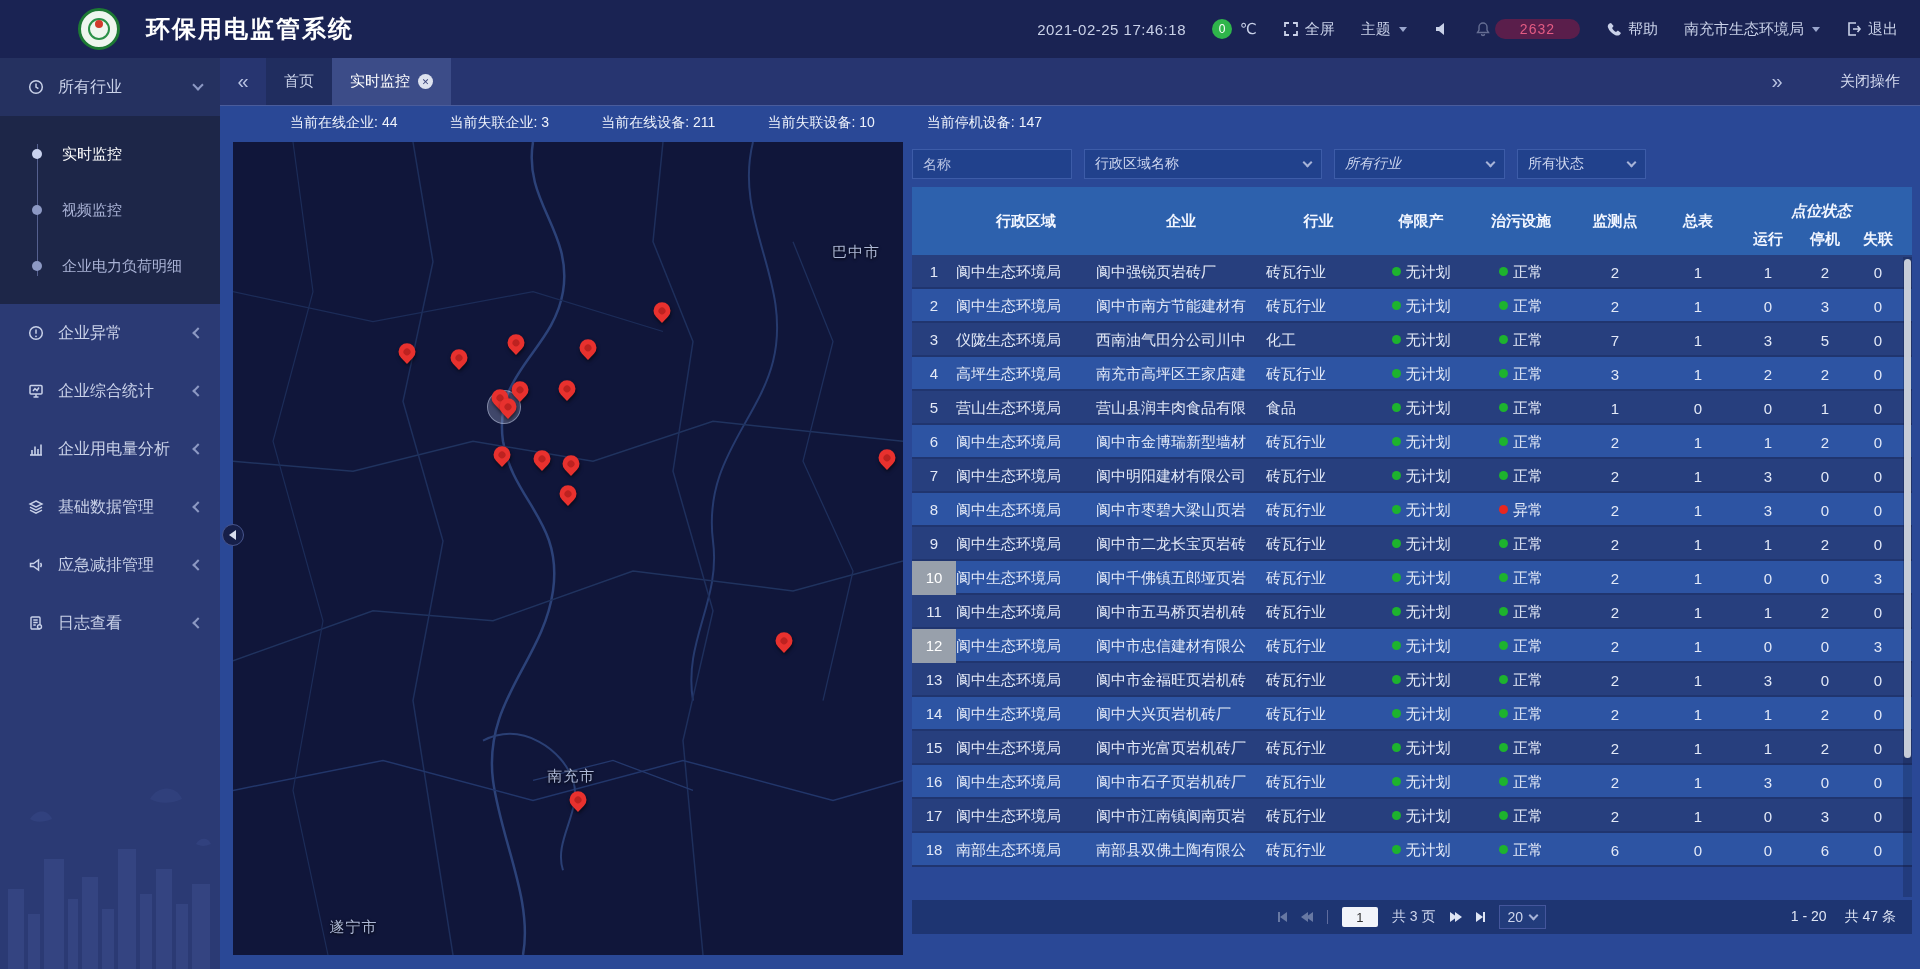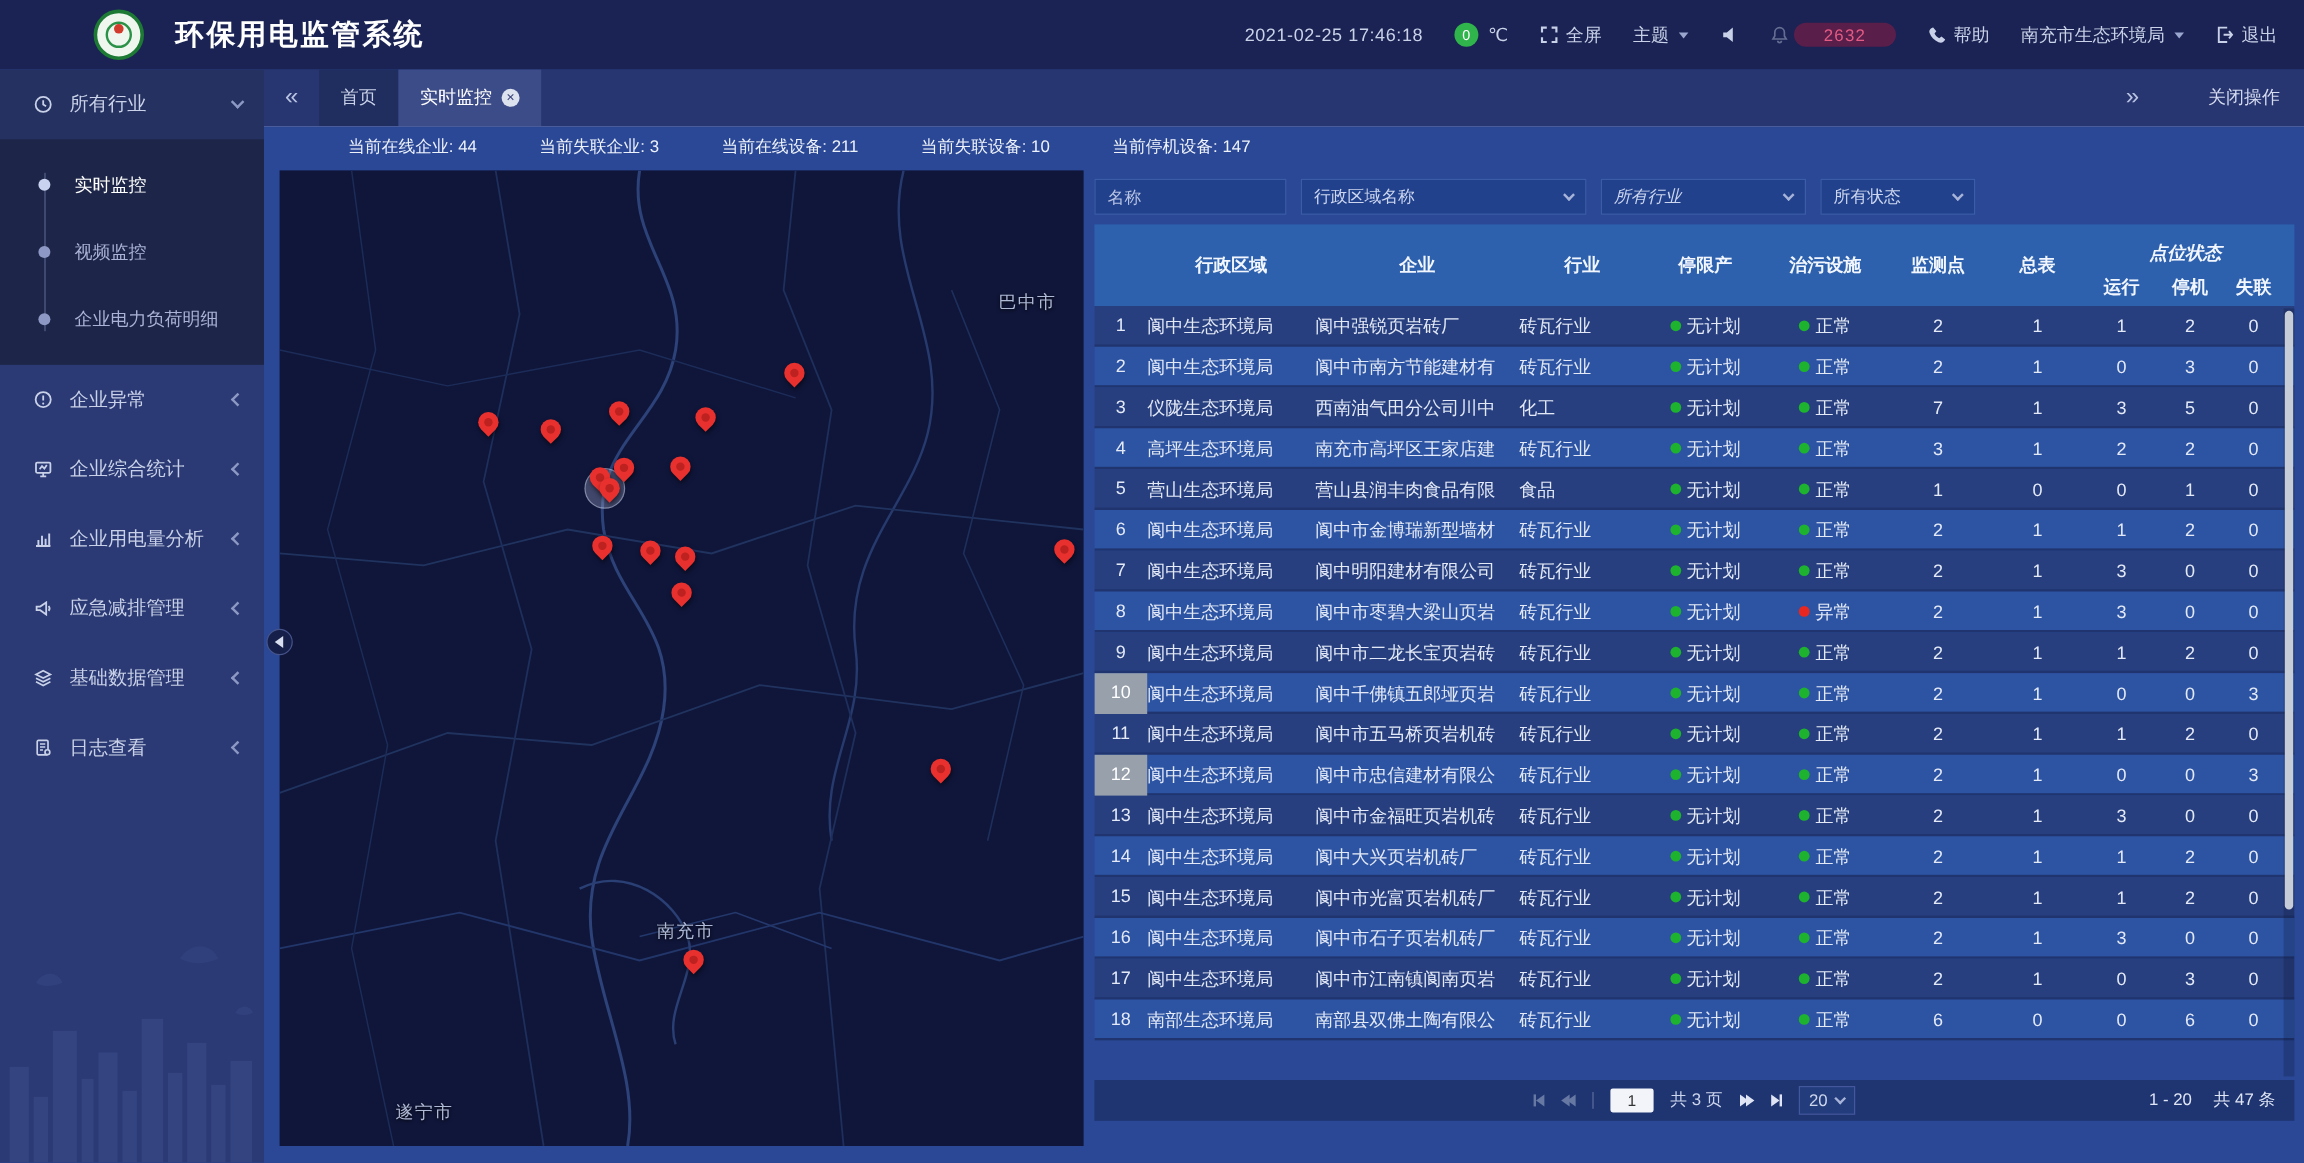--- a/index.html
+++ b/index.html
@@ -238,37 +238,37 @@
               <svg viewBox="0 0 16 16" fill="none" stroke="#c9d1e8" stroke-width="1.6">
                 <path d="M2 14h12"></path>
                 <path d="M4 14V9M7 14V5.5M10 14V8M13 14V3.5"></path>
               </svg>
             </span>
             <span class="lbl">企业用电量分析</span>
             <span class="chev left"></span>
           </div>
           <div class="side-item">
             <span class="hicon">
-              <svg viewBox="0 0 16 16" fill="none" stroke="#c9d1e8" stroke-width="1.5">
-                <path d="M2.5 6.5h3l5-3.5v10l-5-3.5h-3z"></path>
-                <path d="M12.5 6c1 1.2 1 2.8 0 4"></path>
-              </svg>
-            </span>
-            <span class="lbl">应急减排管理</span>
-            <span class="chev left"></span>
-          </div>
-          <div class="side-item">
-            <span class="hicon">
               <svg viewBox="0 0 16 16" fill="none" stroke="#c9d1e8" stroke-width="1.4">
                 <path d="M8 2l6 3-6 3-6-3z"></path>
                 <path d="M2 8.2l6 3 6-3"></path>
                 <path d="M2 11.2l6 3 6-3"></path>
               </svg>
             </span>
             <span class="lbl">基础数据管理</span>
+            <span class="chev left"></span>
+          </div>
+          <div class="side-item">
+            <span class="hicon">
+              <svg viewBox="0 0 16 16" fill="none" stroke="#c9d1e8" stroke-width="1.5">
+                <path d="M2.5 6.5h3l5-3.5v10l-5-3.5h-3z"></path>
+                <path d="M12.5 6c1 1.2 1 2.8 0 4"></path>
+              </svg>
+            </span>
+            <span class="lbl">应急减排管理</span>
             <span class="chev left"></span>
           </div>
           <div class="side-item">
             <span class="hicon">
               <svg viewBox="0 0 16 16" fill="none" stroke="#c9d1e8" stroke-width="1.4">
                 <rect x="3" y="2" width="9" height="12" rx="1"></rect>
                 <path d="M5.3 5h4.4M5.3 7.5h4.4M5.3 10h2.5"></path>
                 <circle cx="11.5" cy="11.8" r="2" fill="#2b3a74"></circle>
               </svg>
             </span>

